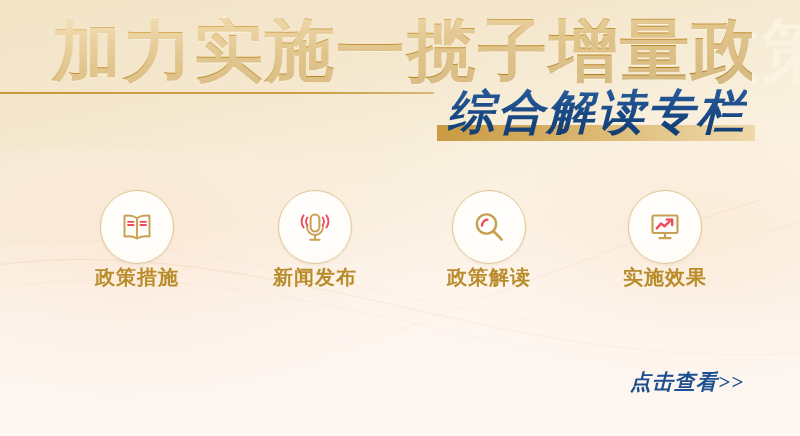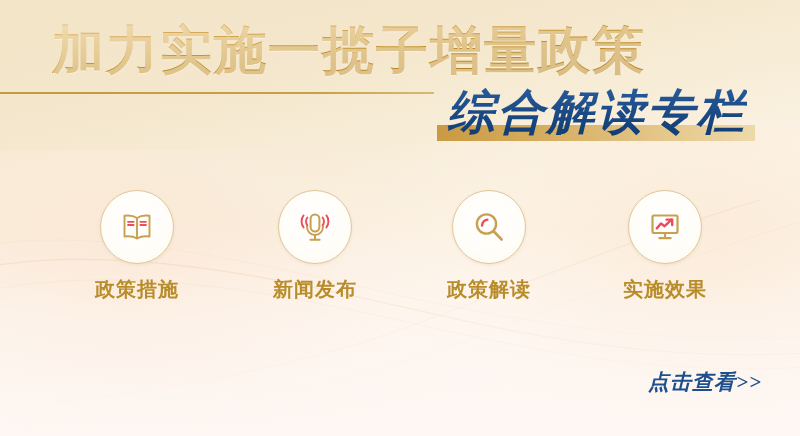--- a/index.html
+++ b/index.html
@@ -75,21 +75,21 @@
   .headline {
     position: absolute;
     left: 52px;
     top: 18px;
     width: 700px;
     height: 80px;
   }
   .headline-text {
     font-family: "Liberation Serif", "DejaVu Serif", serif;
     font-weight: bold;
-    font-size: 52px;
+    font-size: 69px;
     line-height: 66px;
     letter-spacing: 2px;
     white-space: nowrap;
     background: linear-gradient(176deg,
                   #e6c98d 0%,
                   #d9ad5b 18%,
                   #c08f2c 48%,
                   #b5821f 78%,
                   #a87718 100%);
     -webkit-background-clip: text;
@@ -173,21 +173,20 @@
     margin: 0 auto;
     border-radius: 50%;
     background: radial-gradient(circle at 50% 42%, #ffffff 0%, #fffdf8 62%, #fdf8ee 100%);
     border: 1px solid #dfc79a;
     box-shadow: 0 1px 3px rgba(190,160,110,0.18);
     display: flex;
     align-items: center;
     justify-content: center;
   }
   .icon-label {
-    margin-top: 12px;
     font-family: "Liberation Sans", sans-serif;
     font-weight: bold;
     font-size: 20px;
     letter-spacing: 1px;
     color: #b98c2a;
     white-space: nowrap;
   }
 
   
   .cta {
@@ -195,21 +194,20 @@
     left: 630px;
     top: 368px;
     font-family: "Liberation Serif", "DejaVu Serif", serif;
     font-weight: bold;
     font-style: italic;
     font-size: 21px;
     letter-spacing: 1px;
     color: #1d4f8f;
     white-space: nowrap;
     cursor: pointer;
-    margin-left: 18px;
   }
 </style>
 </head>
 <body>
 
 <div id="banner">
 
   <div class="bg-base"></div>
   <div class="bg-warm-left"></div>
   <div class="bg-warm-right"></div>

